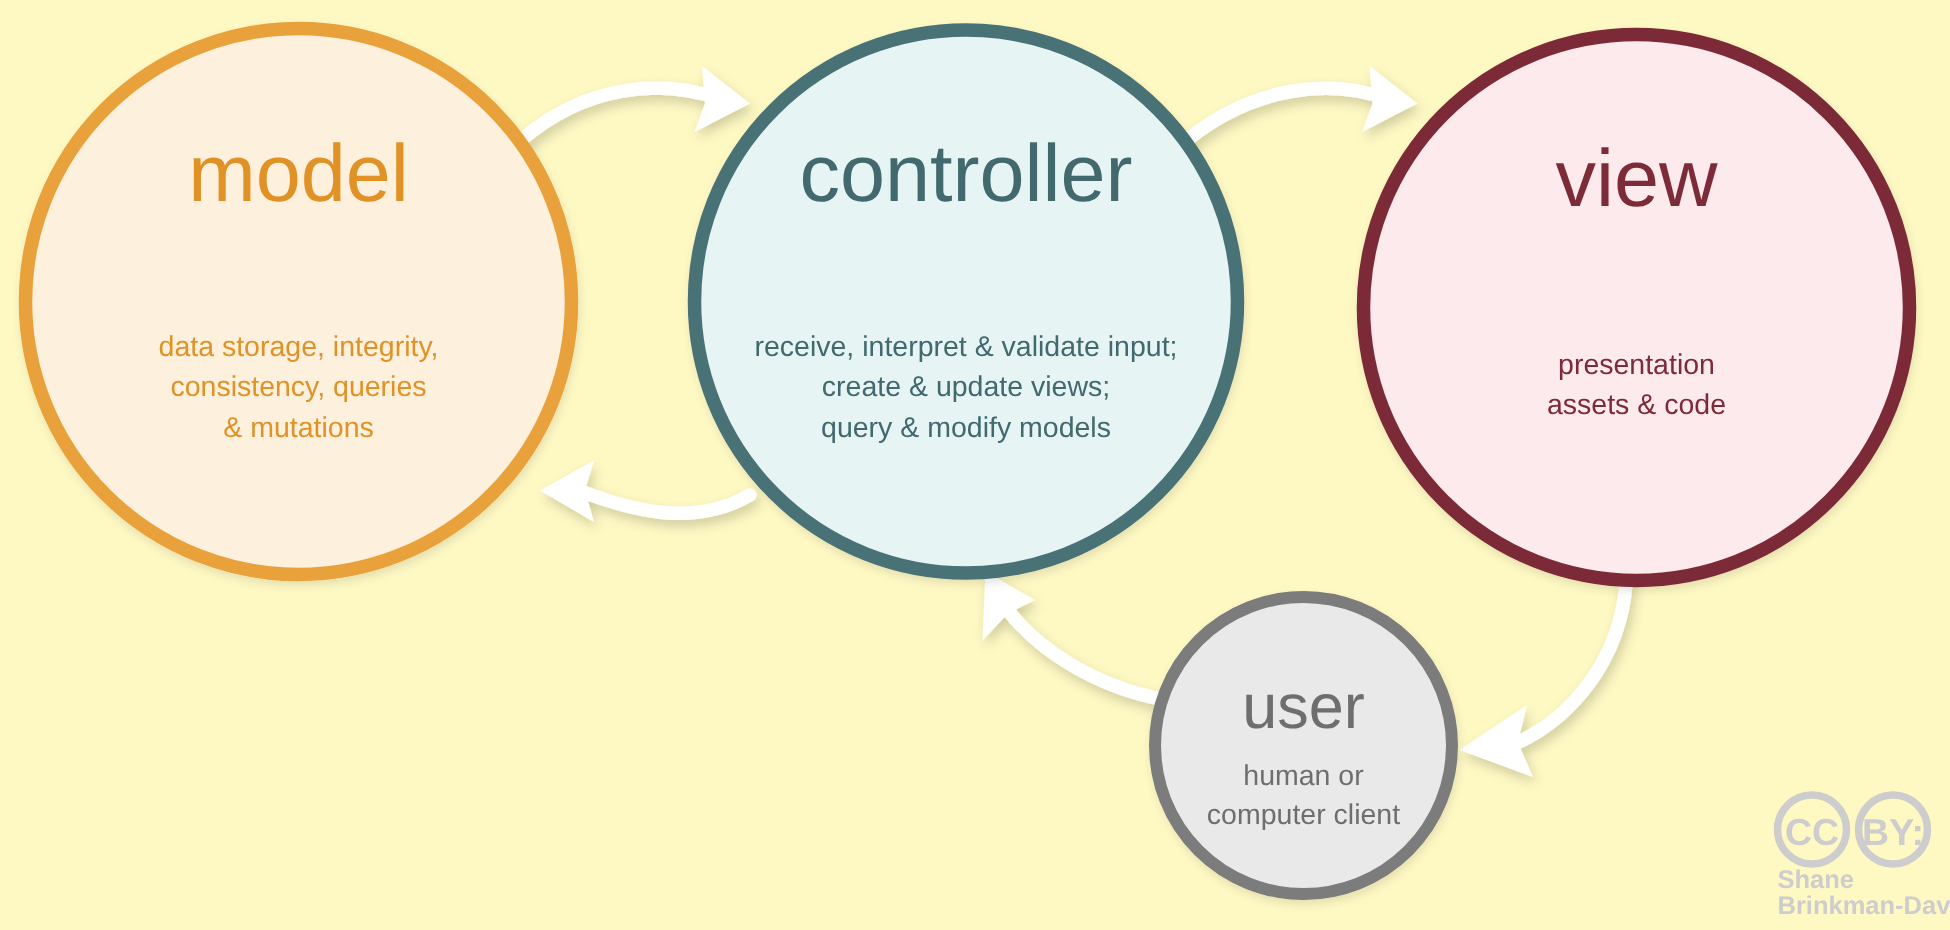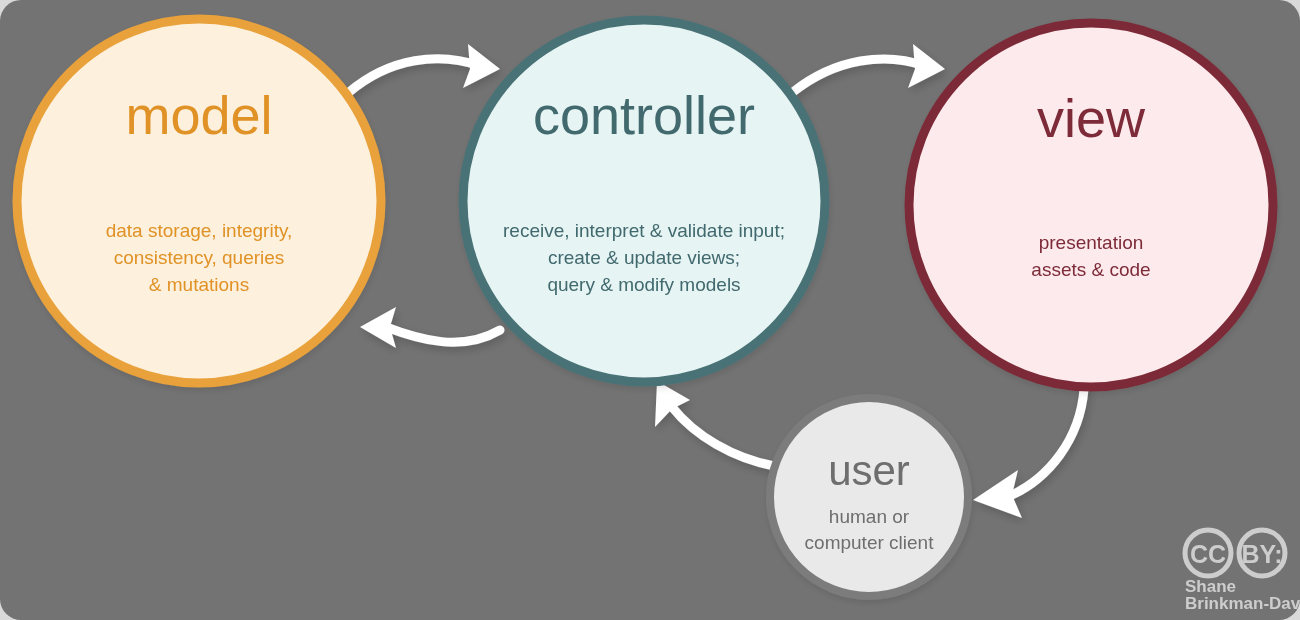--- a/index.html
+++ b/index.html
@@ -4,24 +4,23 @@
 <style>
   html, body {
     margin: 0;
     padding: 0;
     background: #d9d9d9;
   }
   #stage {
     position: relative;
     width: 1300px;
     height: 620px;
-    background: #737373;
+    background: #fef9c3;
     overflow: hidden;
     font-family: "Liberation Sans", sans-serif;
-    border-radius: 21px;
   }
   #diagram {
     position: absolute;
     inset: 0;
     width: 1300px;
     height: 620px;
     display: block;
   }
   .node-title {
     font-family: "Liberation Sans", sans-serif;

